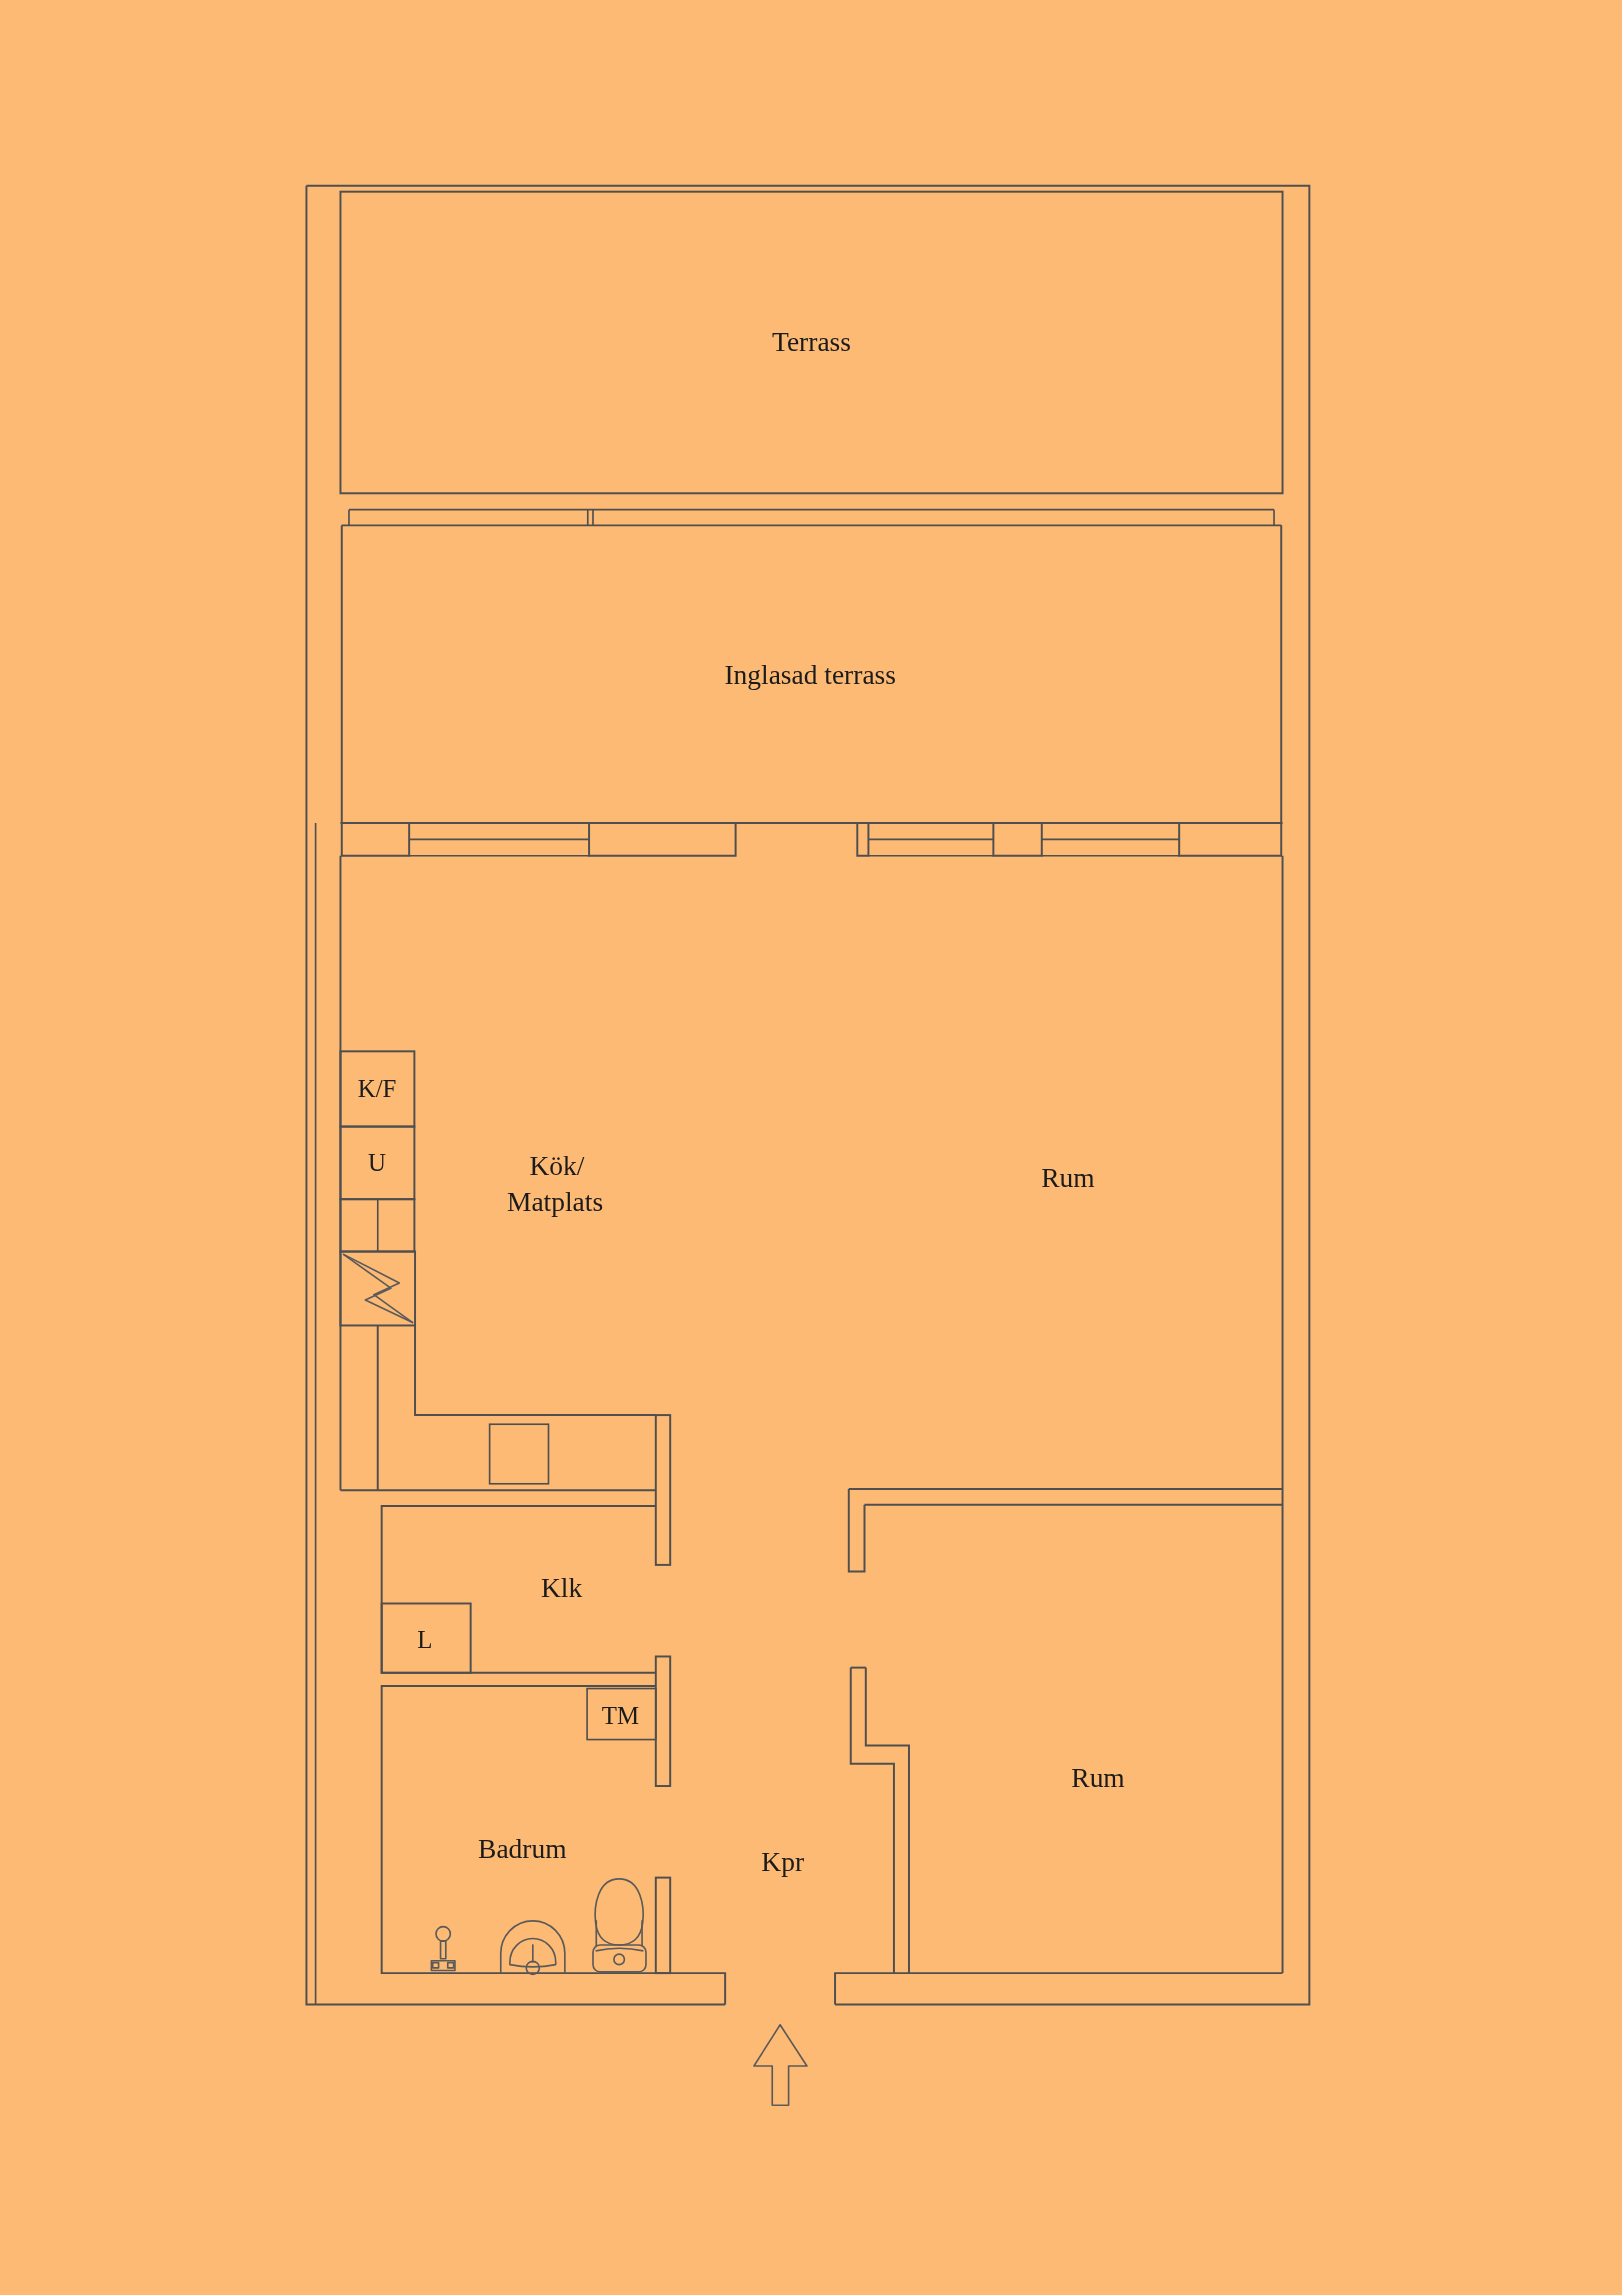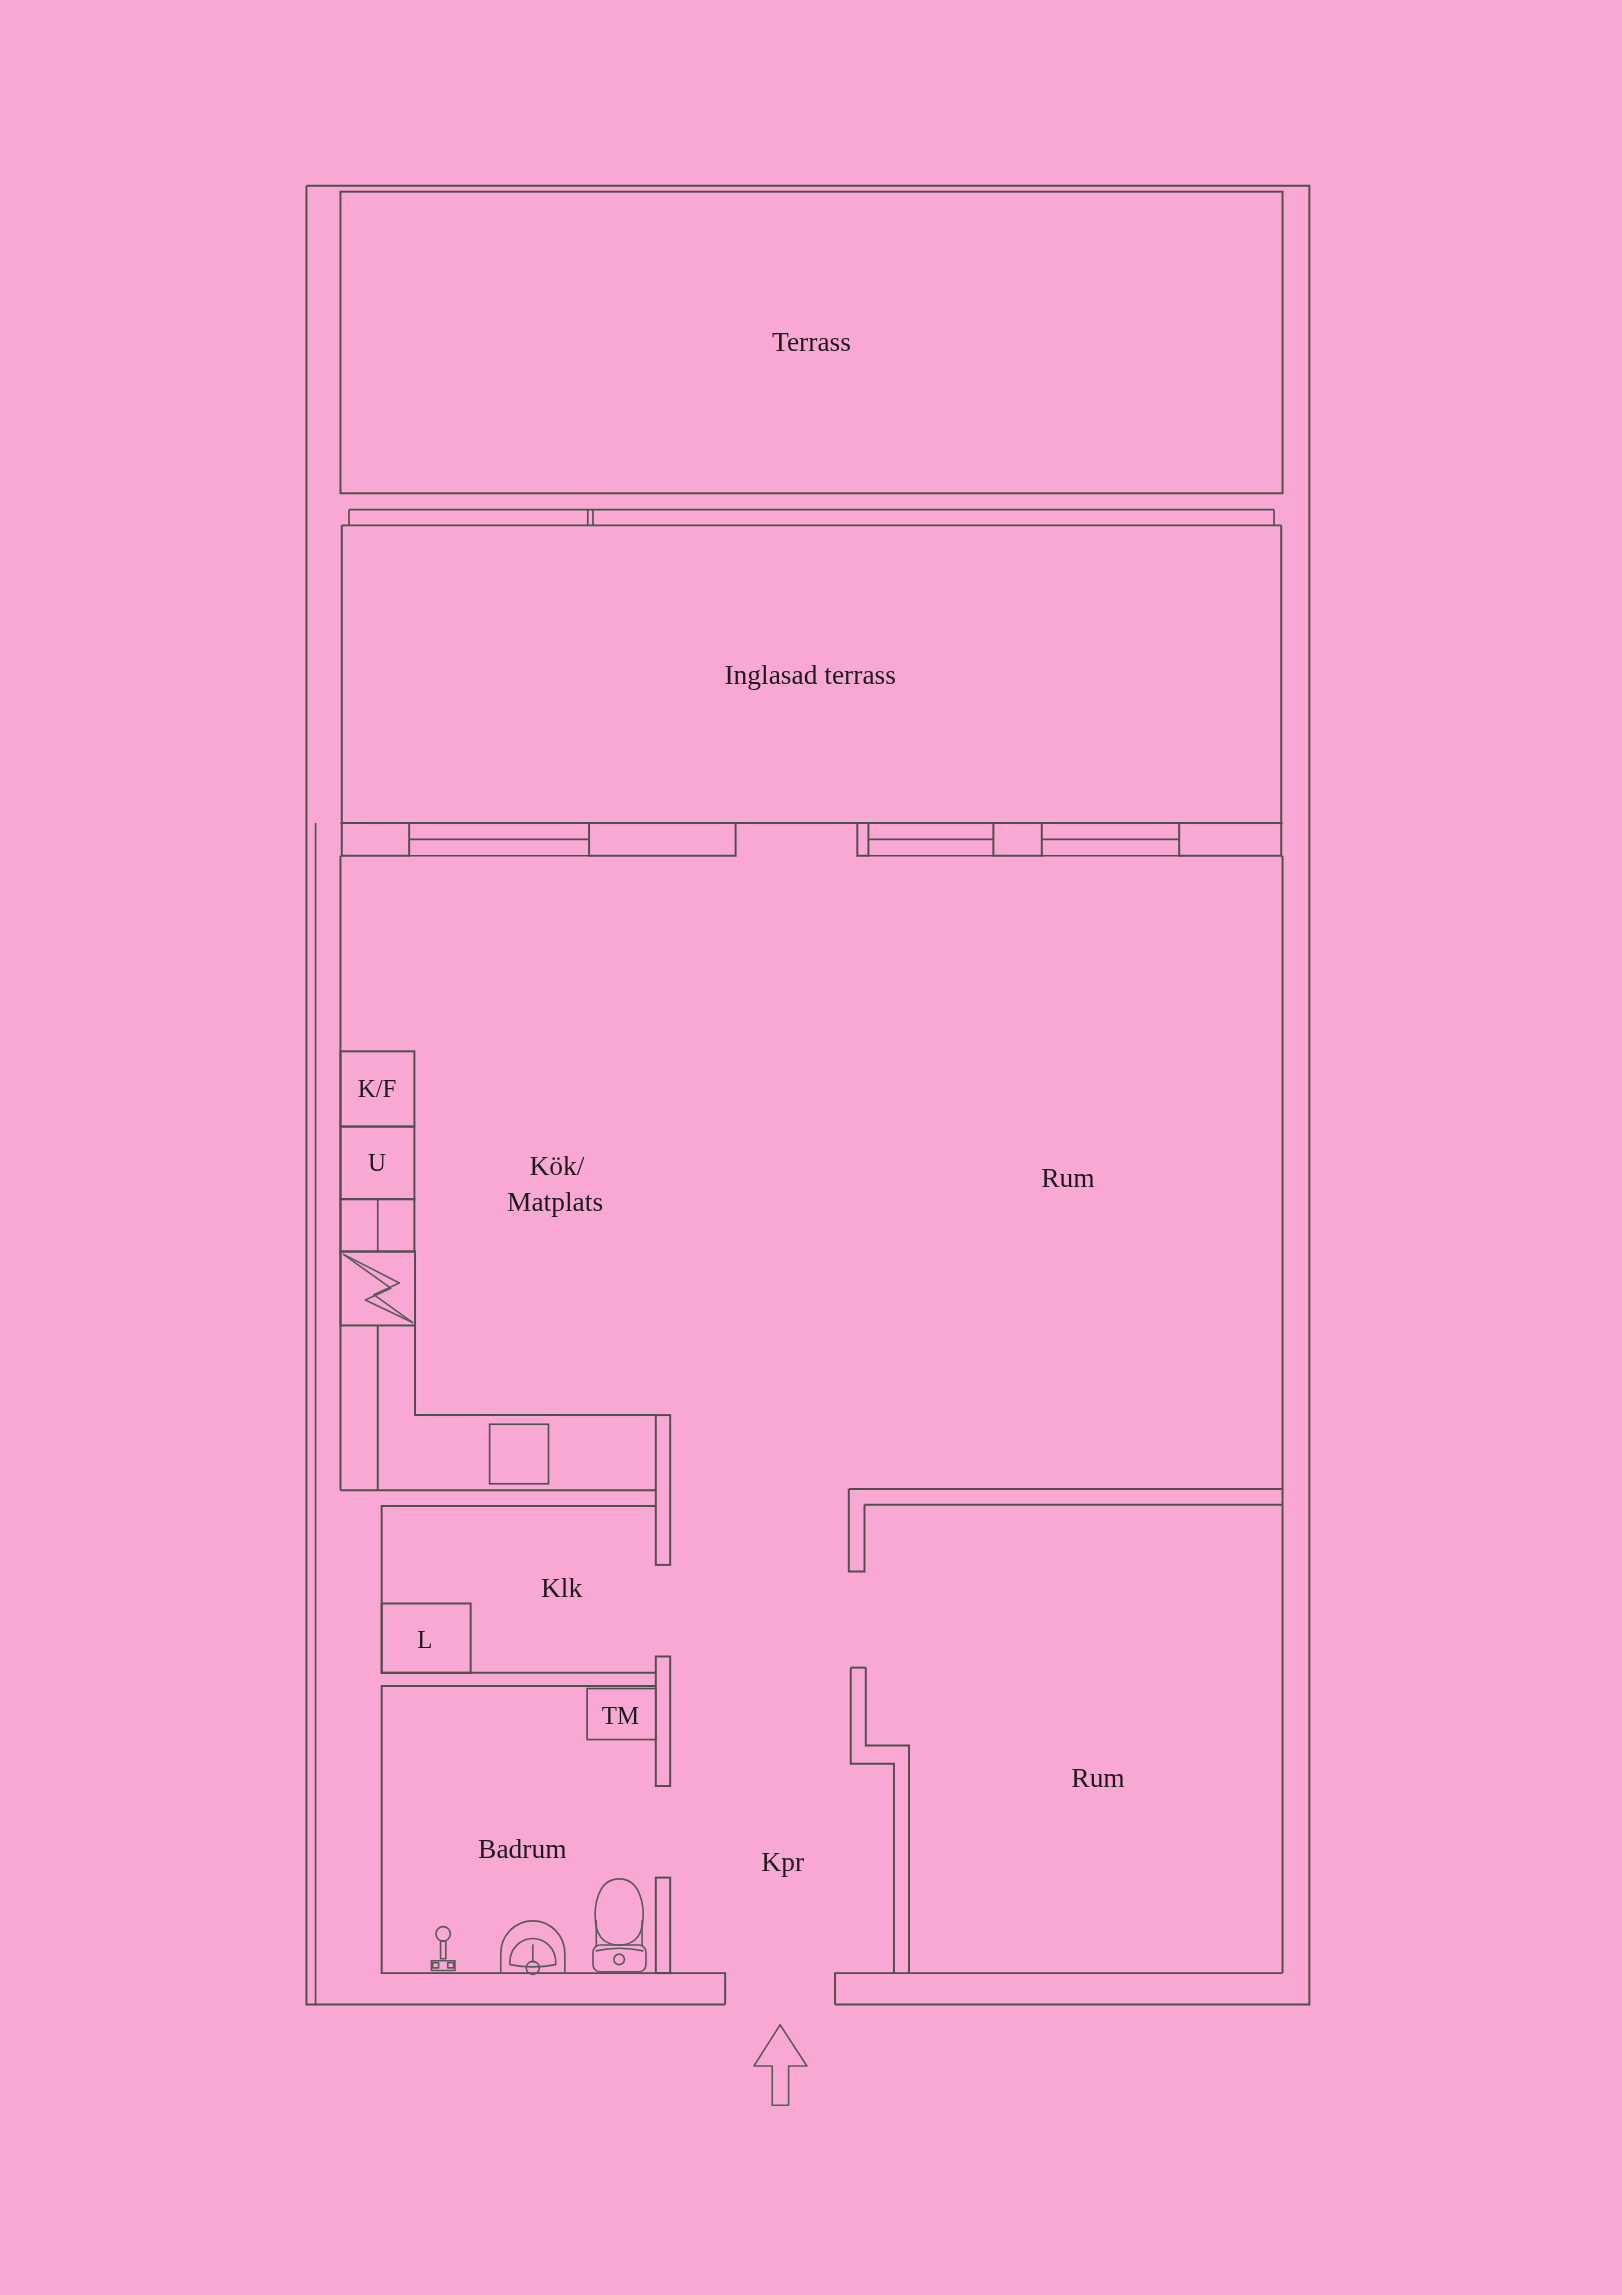--- a/index.html
+++ b/index.html
@@ -1,16 +1,16 @@
 <!DOCTYPE html>
 <html style="font-size:10.5px"><head>
 <meta charset="utf-8">
 <style>
   html,body{margin:0;padding:0;background:#ffffff;}
-  .page{width:1623px;height:2295px;background:#f9a8d4;position:relative;}
+  .page{width:1623px;height:2295px;background:#fdba74;position:relative;}
   svg{display:block;}
   .wall{fill:none;stroke:#4f4f4f;stroke-width:3;stroke-linecap:butt;stroke-linejoin:miter;}
   .thin{stroke-width:2.5;}
   .fixture{fill:none;stroke:#5a5a5a;stroke-width:2.5;stroke-linejoin:round;}
   .label{font-family:"Liberation Serif","DejaVu Serif",serif;font-size:42px;fill:#1b1b1b;
          text-anchor:middle;}
   .label-sm{font-size:38px;}
 </style>
 </head>
 <body>

